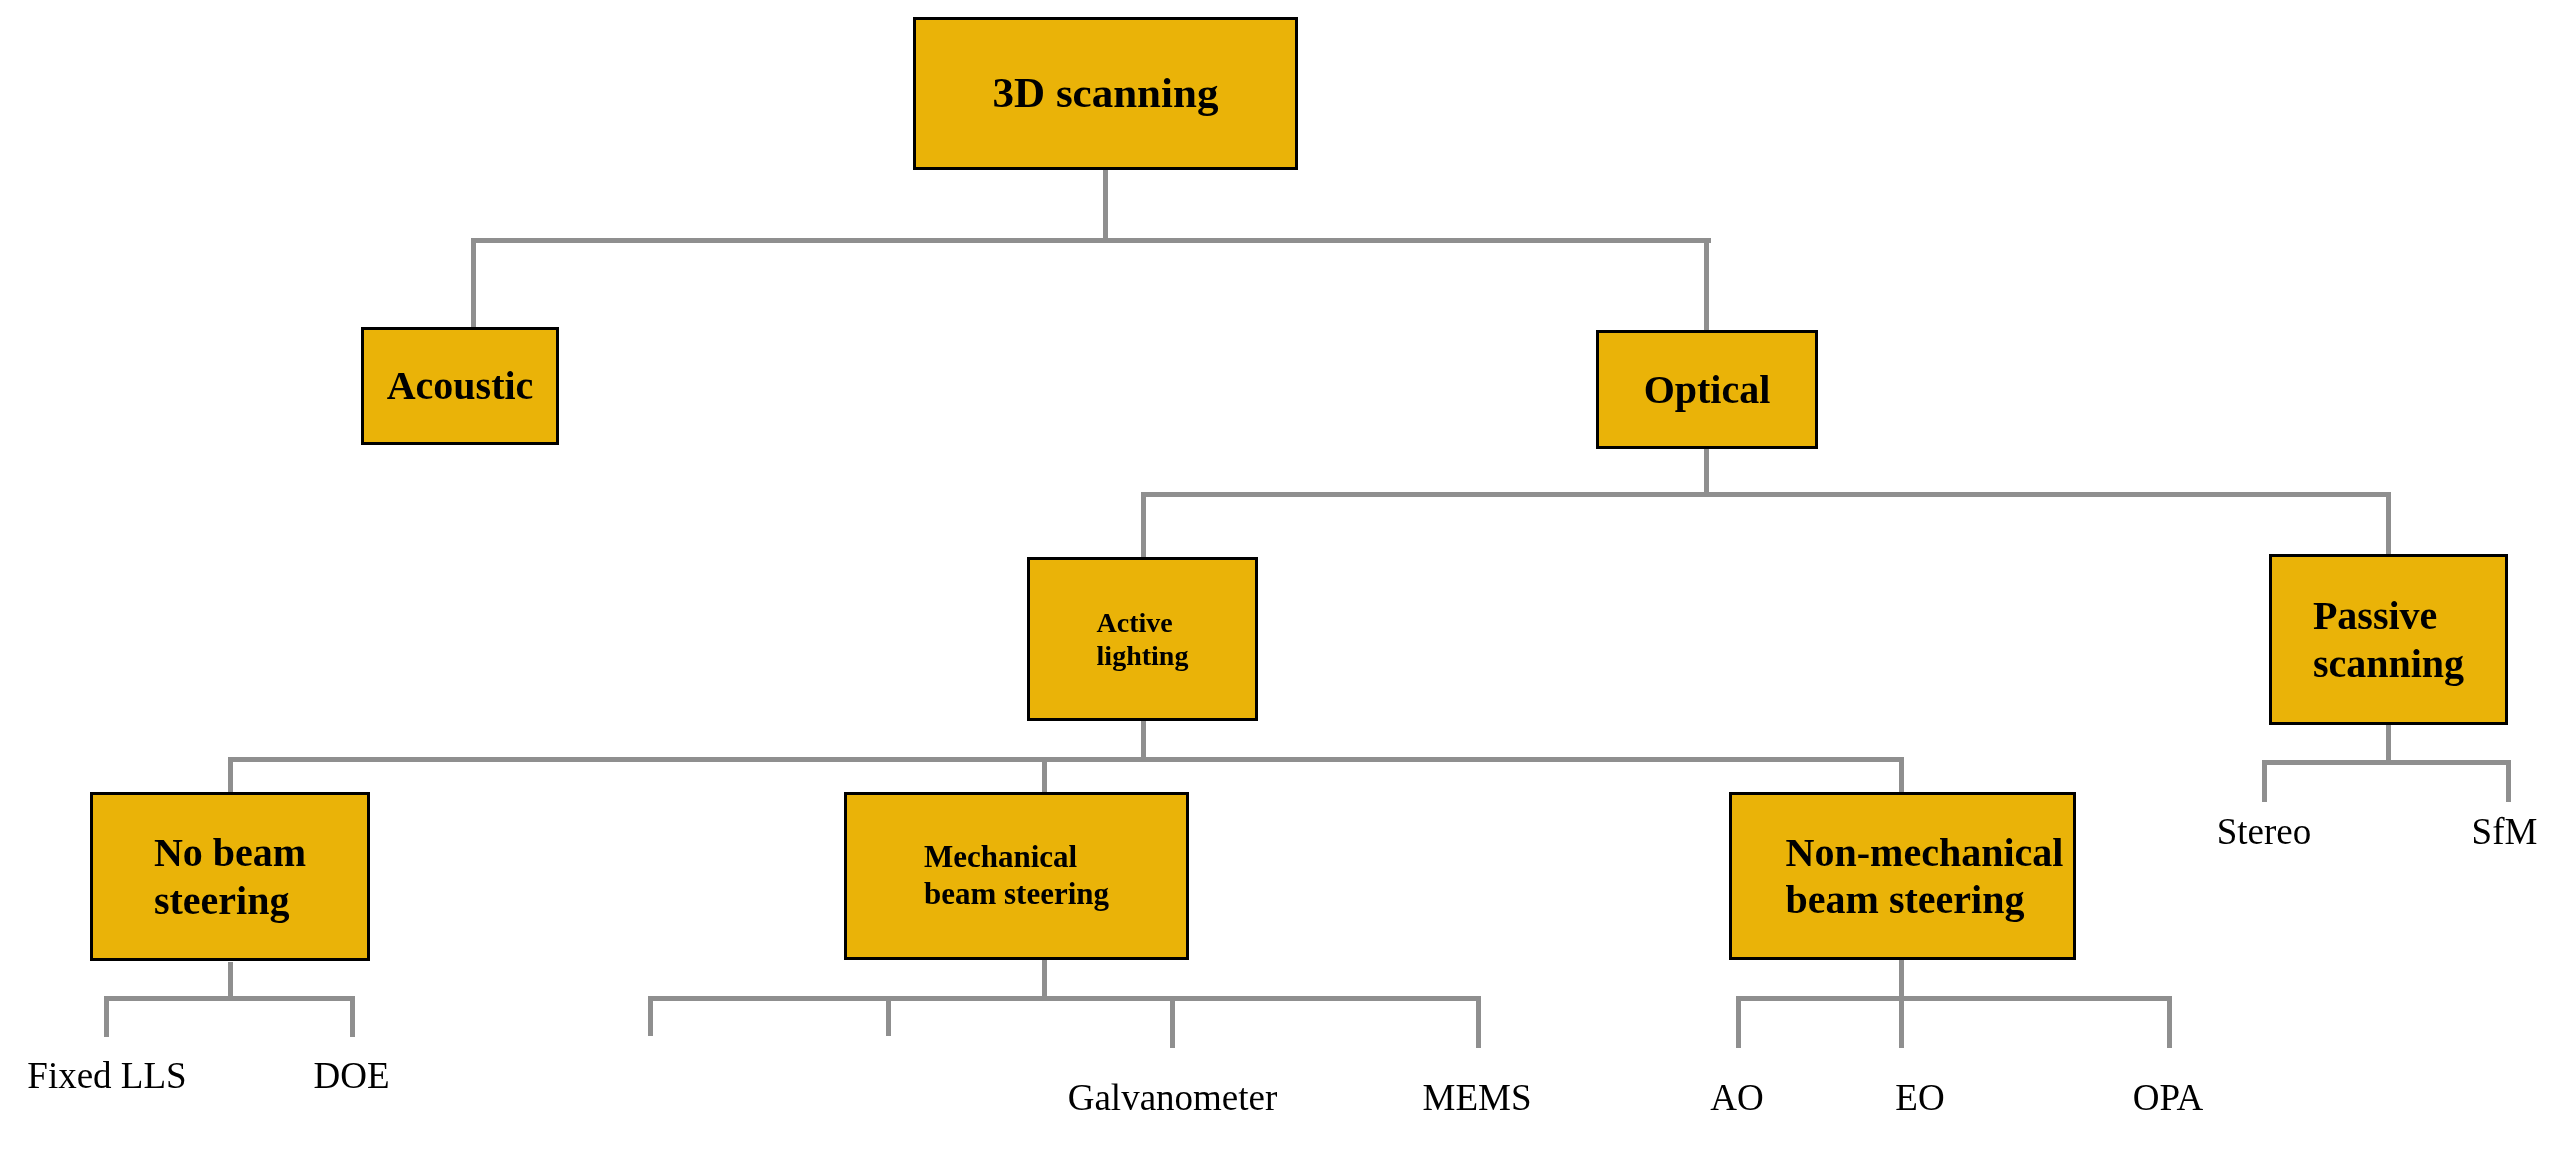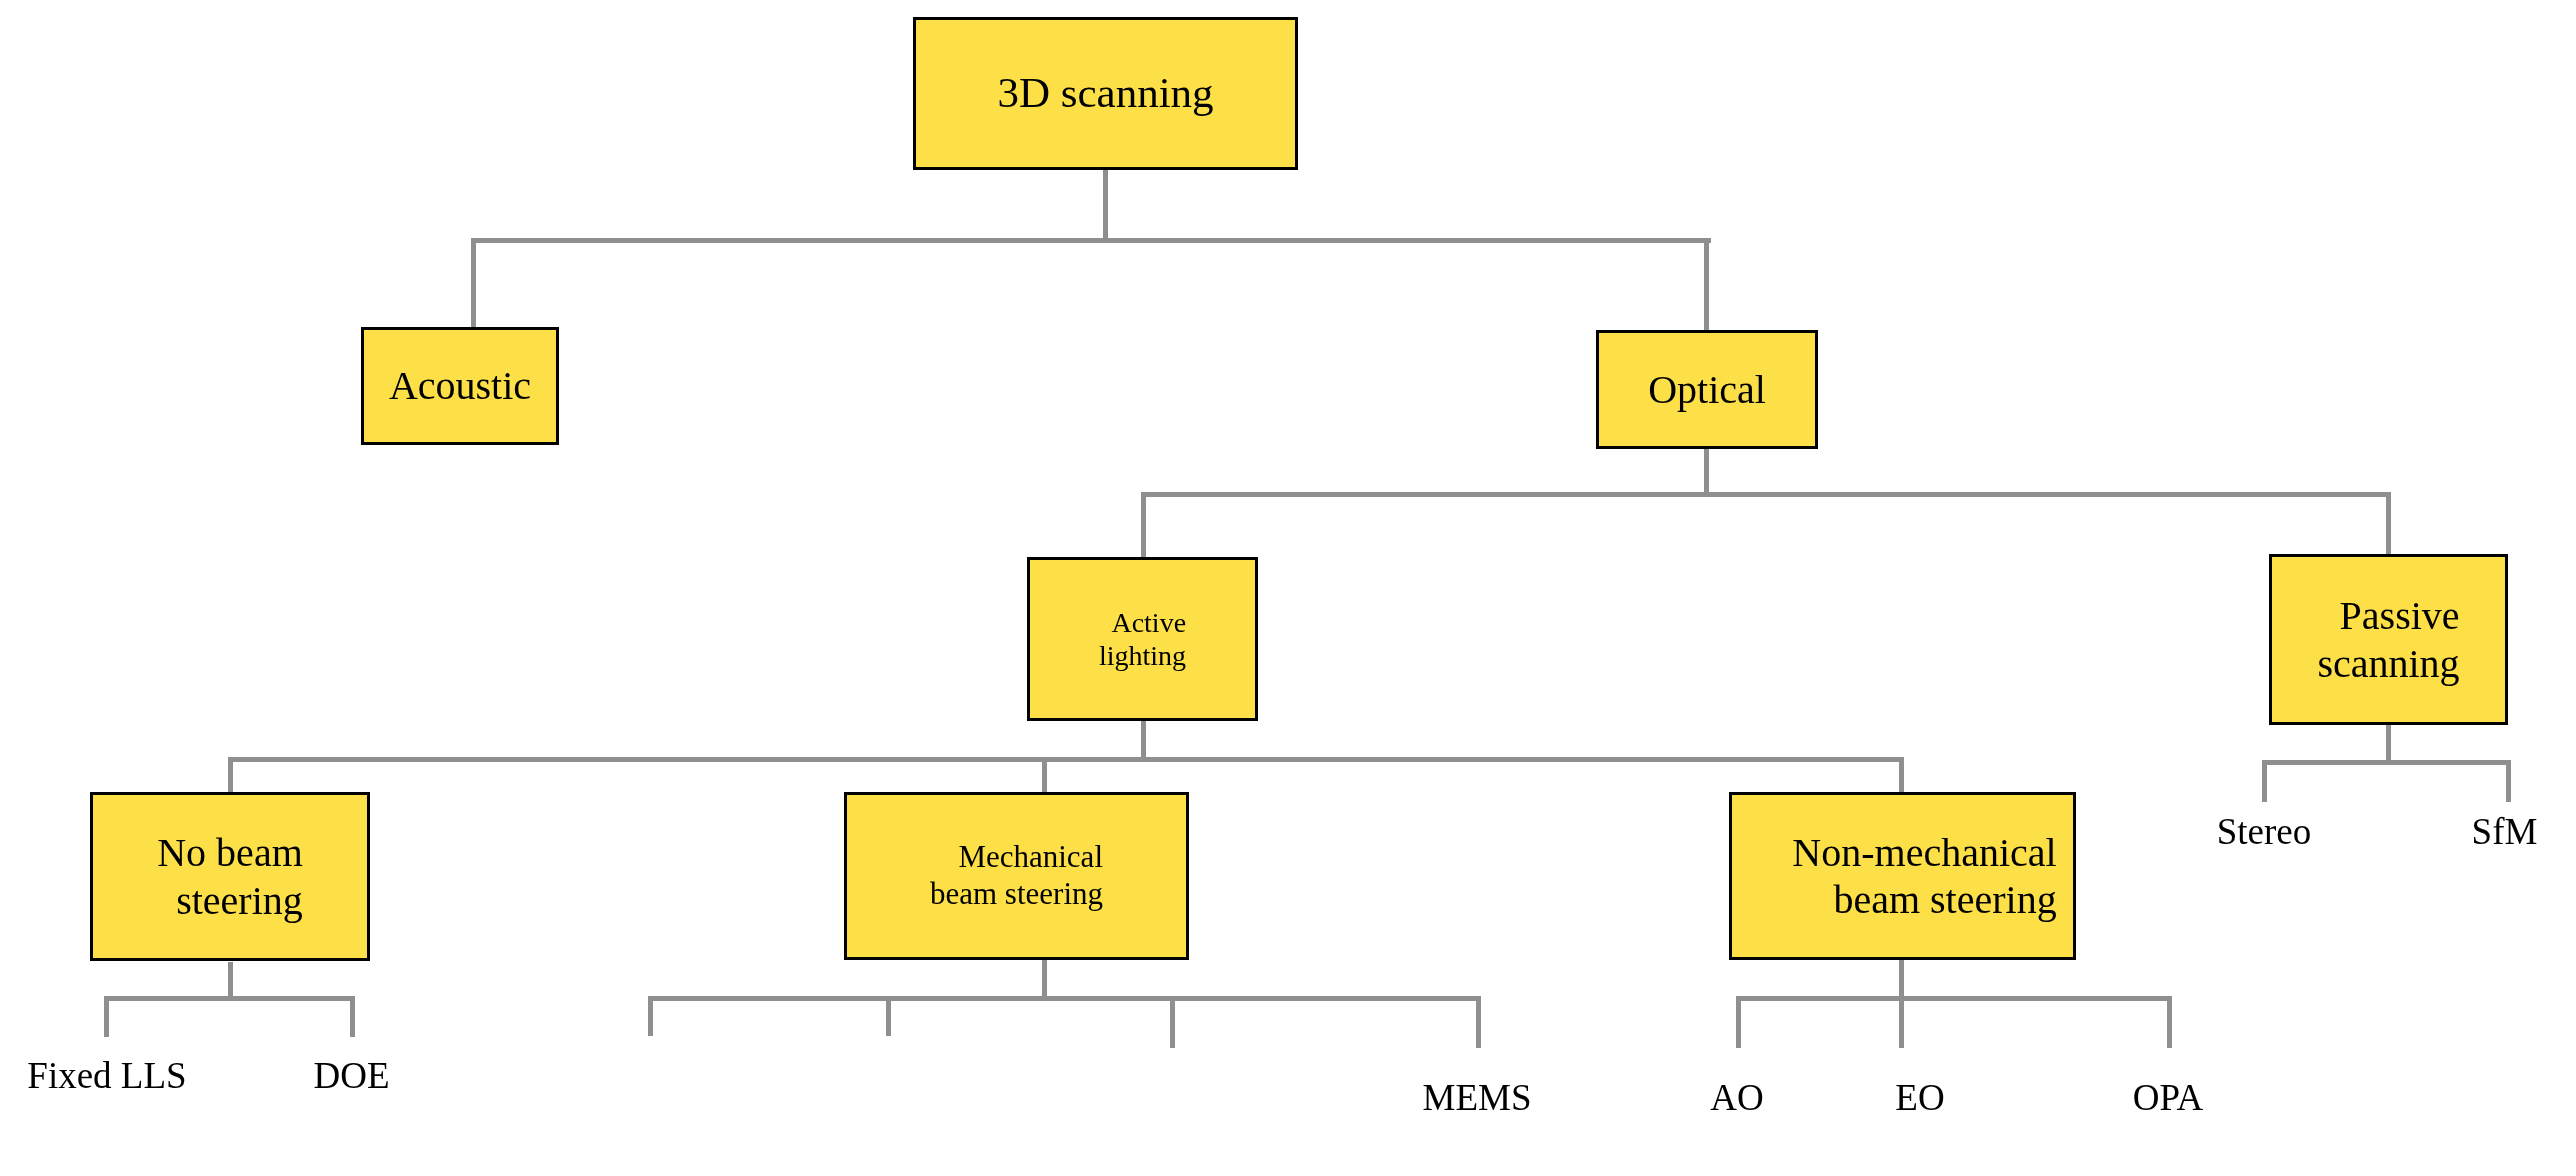--- a/index.html
+++ b/index.html
@@ -15,27 +15,28 @@
     background: #ffffff;
     font-family: "Liberation Serif", "DejaVu Serif", serif;
     color: #000000;
     overflow: hidden;
   }
   
   .node {
     position: absolute;
     box-sizing: border-box;
     border: 3.8px solid #000000;
-    background: #fde047;
+    background: #eab308;
     display: flex;
     align-items: center;
     justify-content: center;
-    text-align: right;
+    text-align: left;
     line-height: 1.18;
     z-index: 3;
+    font-weight: bold;
   }
   .node .label {
     display: block;
     white-space: pre-line;
     padding: 0 6.1px;
   }
   .n-root   { left: 913px; top: 17px;   width: 385px; height: 153px; font-size: 43px; }
   .n-root .label { font-size: 43px; }
 
   .n-acoustic { left: 361px;  top: 327px;  width: 198px; height: 118px; }
@@ -158,20 +159,21 @@
     <span class="label">Non-mechanical
 beam steering</span>
   </div>
 
   <div class="leaf" style="left:0px;   top:1055px; width:214px;">Fixed LLS</div>
 
   <div class="leaf" style="left:256px; top:1055px; width:191px;">DOE</div>
 
 
 
+  <div class="leaf" style="left:1012px; top:1077px; width:321px;">Galvanometer</div>
 
   <div class="leaf" style="left:1374px; top:1077px; width:206px;">MEMS</div>
 
   <div class="leaf" style="left:1653px; top:1077px; width:168px;">AO</div>
 
   <div class="leaf" style="left:1836px; top:1077px; width:168px;">EO</div>
 
   <div class="leaf" style="left:2080px; top:1077px; width:176px;">OPA</div>
 
   <div class="leaf" style="left:2180px; top:811px; width:168px;">Stereo</div>

